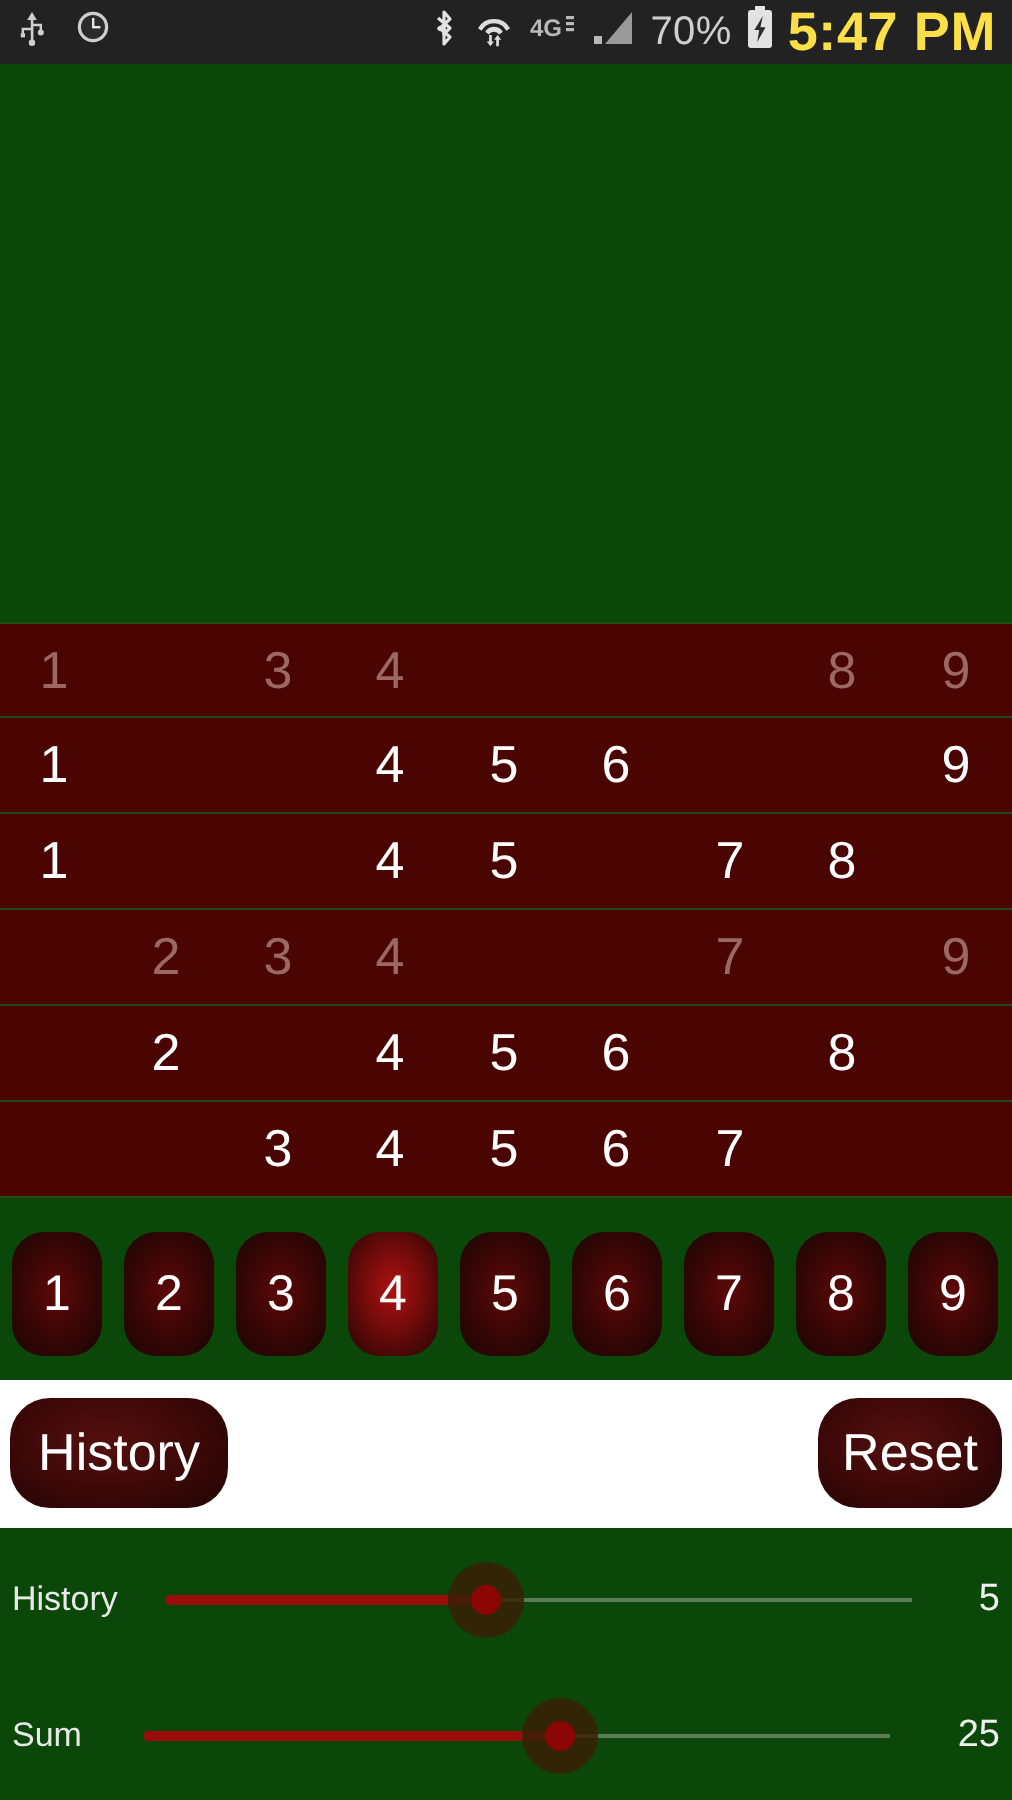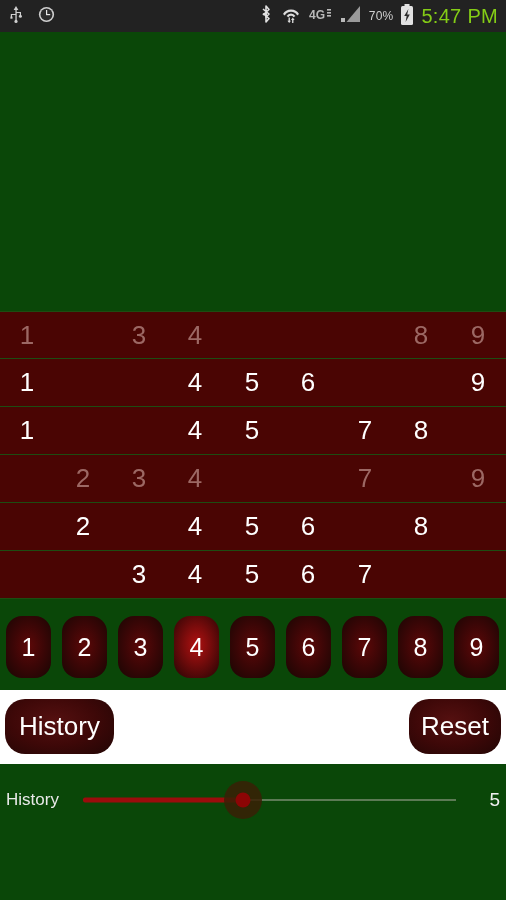--- a/index.html
+++ b/index.html
@@ -20,24 +20,24 @@
     position: absolute; left: 0; top: 0;
     width: 506px; height: 32px;
     background: #222222;
     display: flex; align-items: center;
     padding: 0 8px;
   }
   .sb-left { display: flex; align-items: center; gap: 14px; }
   .sb-right { margin-left: auto; display: flex; align-items: center; gap: 7px; }
   .sb-ico { display: block; }
   .sb-text {
-    color: #cfcfcf; font-size: 12px; letter-spacing: .2px;
-    font-family: "Liberation Sans", sans-serif;
-  }
-  .sb-time { color: #84cc16; font-size: 20px; letter-spacing: .3px; }
+    color: #cfcfcf; font-size: 20px; letter-spacing: .2px;
+    font-family: "Liberation Sans", sans-serif;
+  }
+  .sb-time { color: #fde047; font-size: 27px; letter-spacing: .3px; font-weight: bold; }
 
   
   .display-panel {
     position: absolute; left: 0; top: 32px;
     width: 506px; height: 279px;
     background: #0a4708;
   }
 
   
   .rows {
@@ -306,14 +306,22 @@
 
   <div class="slider-row" id="slider-digits">
     <span class="sl-label">History</span>
     <div class="sl-track"></div>
     <div class="sl-fill"></div>
     <div class="sl-halo"></div>
     <div class="sl-thumb"></div>
     <span class="sl-value">5</span>
   </div>
 
+  <div class="slider-row" id="slider-sum">
+    <span class="sl-label">Sum</span>
+    <div class="sl-track"></div>
+    <div class="sl-fill"></div>
+    <div class="sl-halo"></div>
+    <div class="sl-thumb"></div>
+    <span class="sl-value">25</span>
+  </div>
 
 </div>
 
 </body></html>

